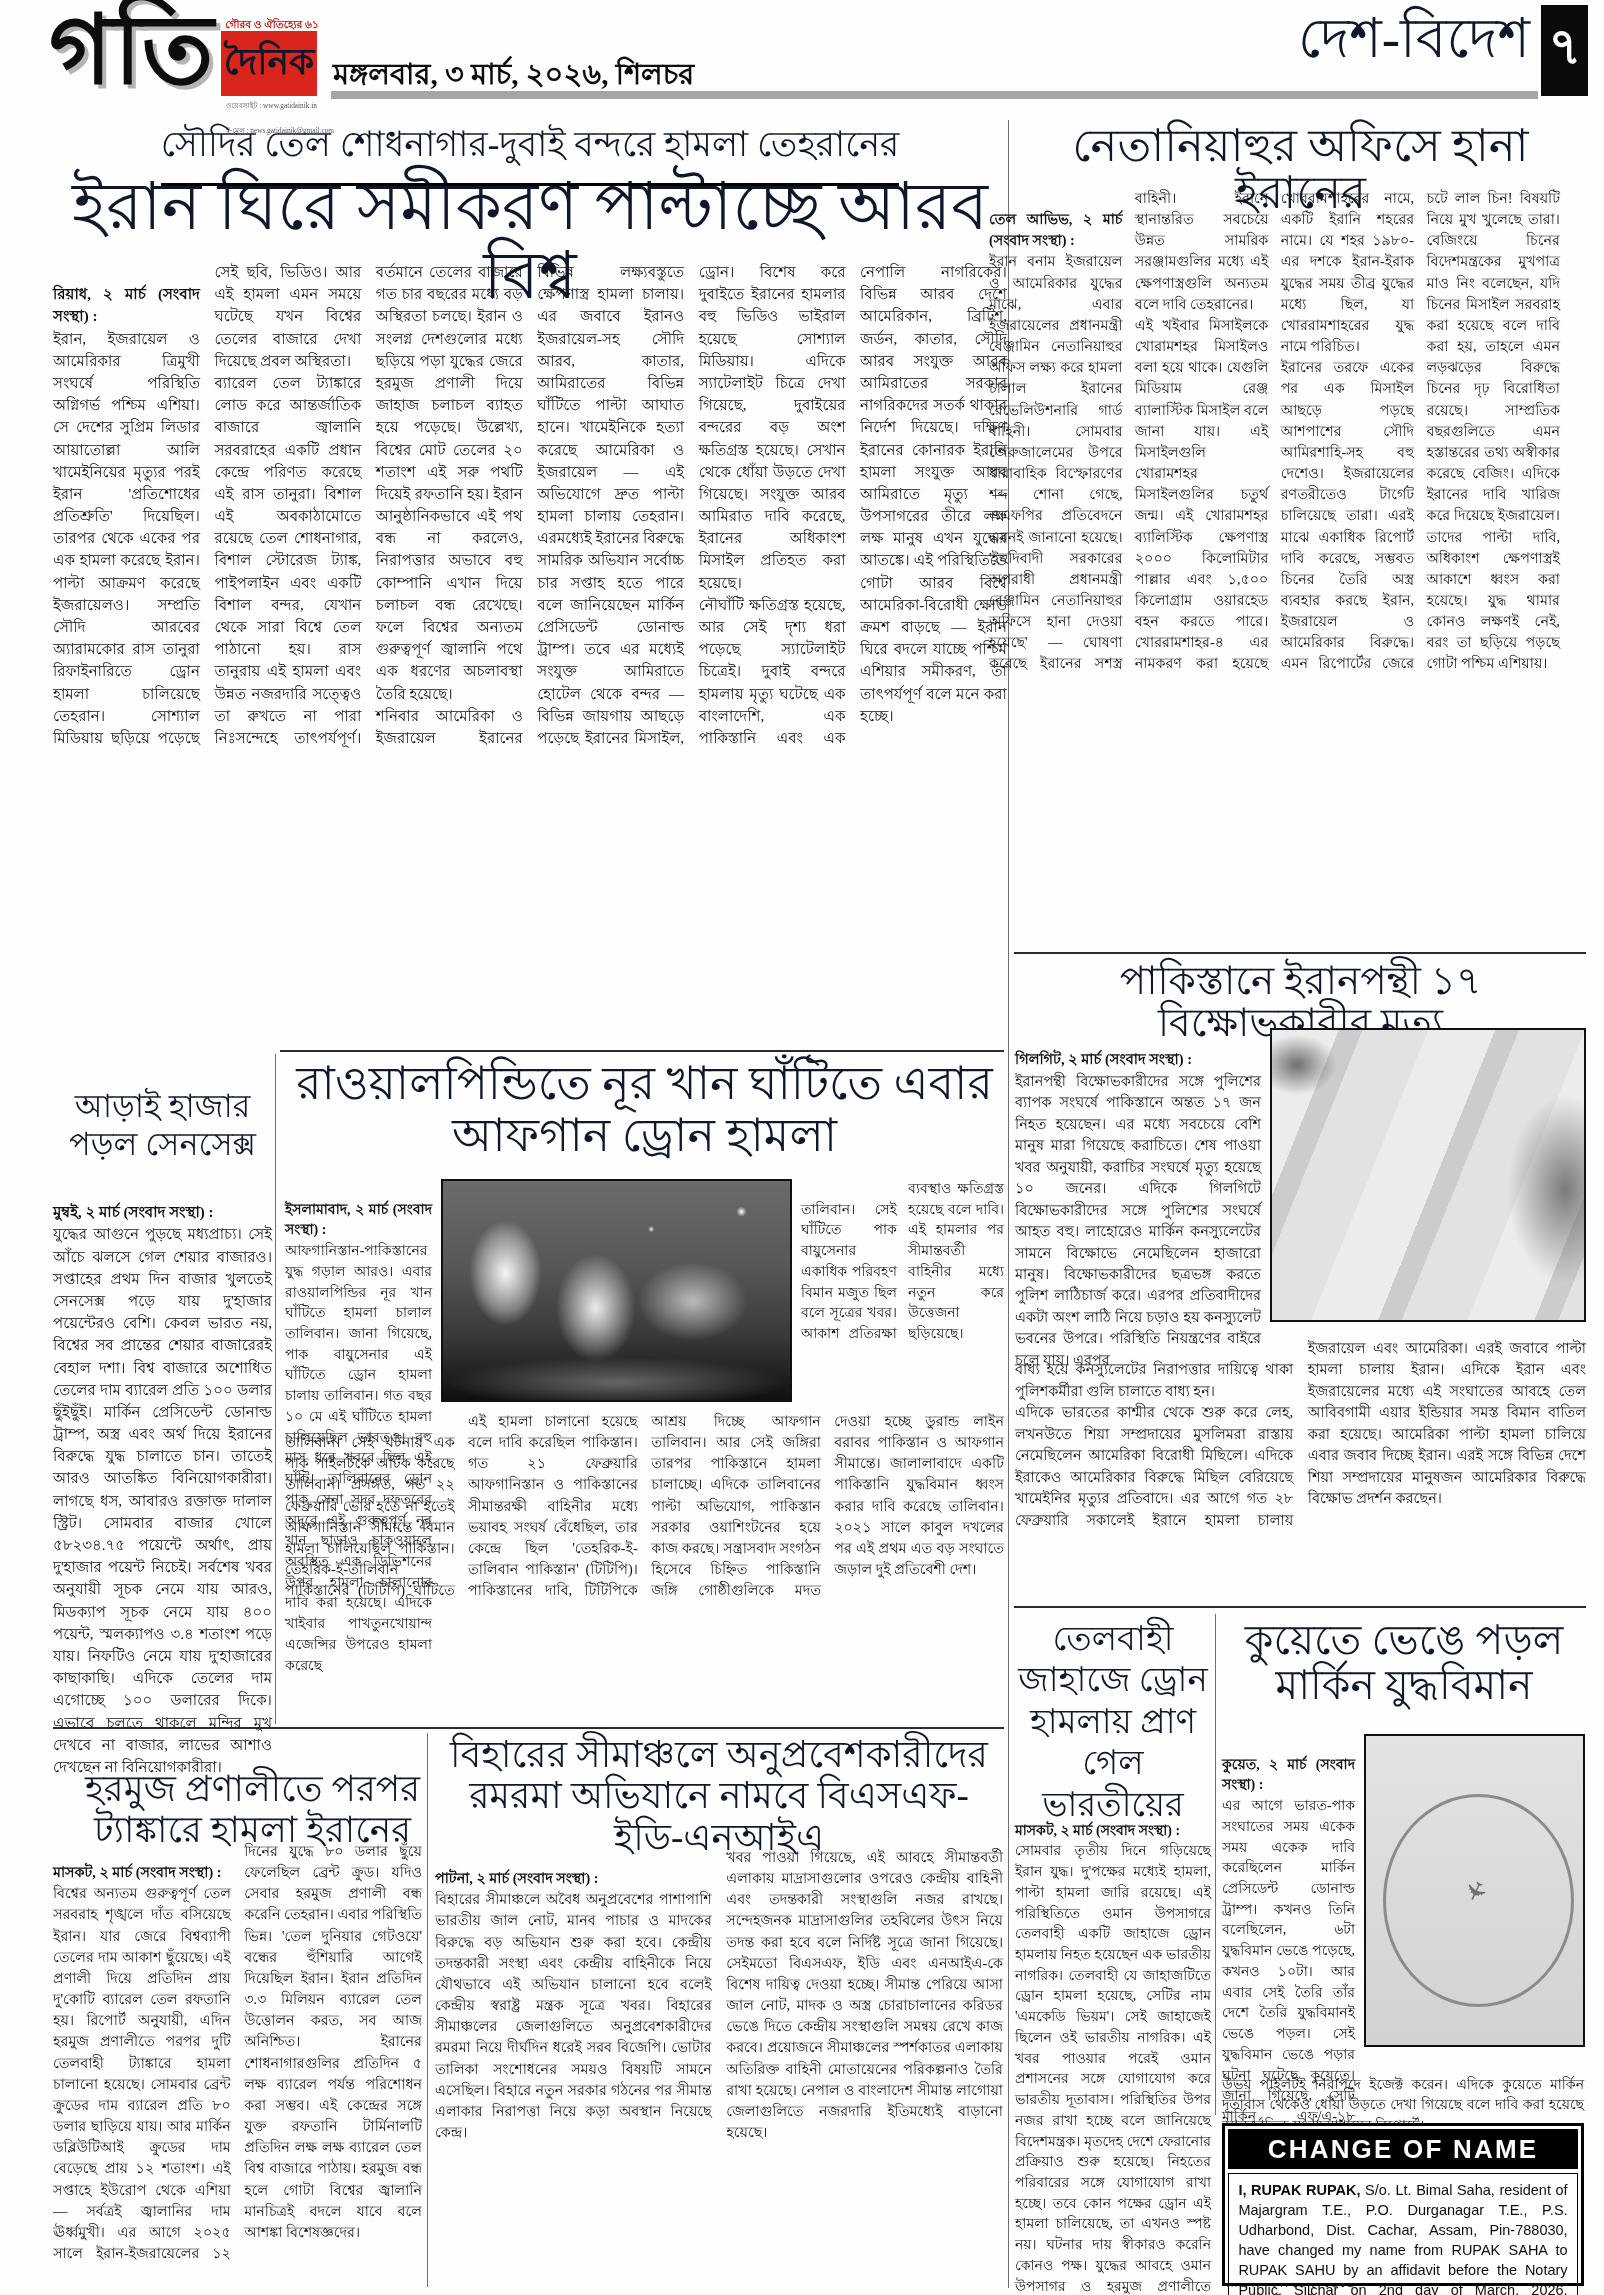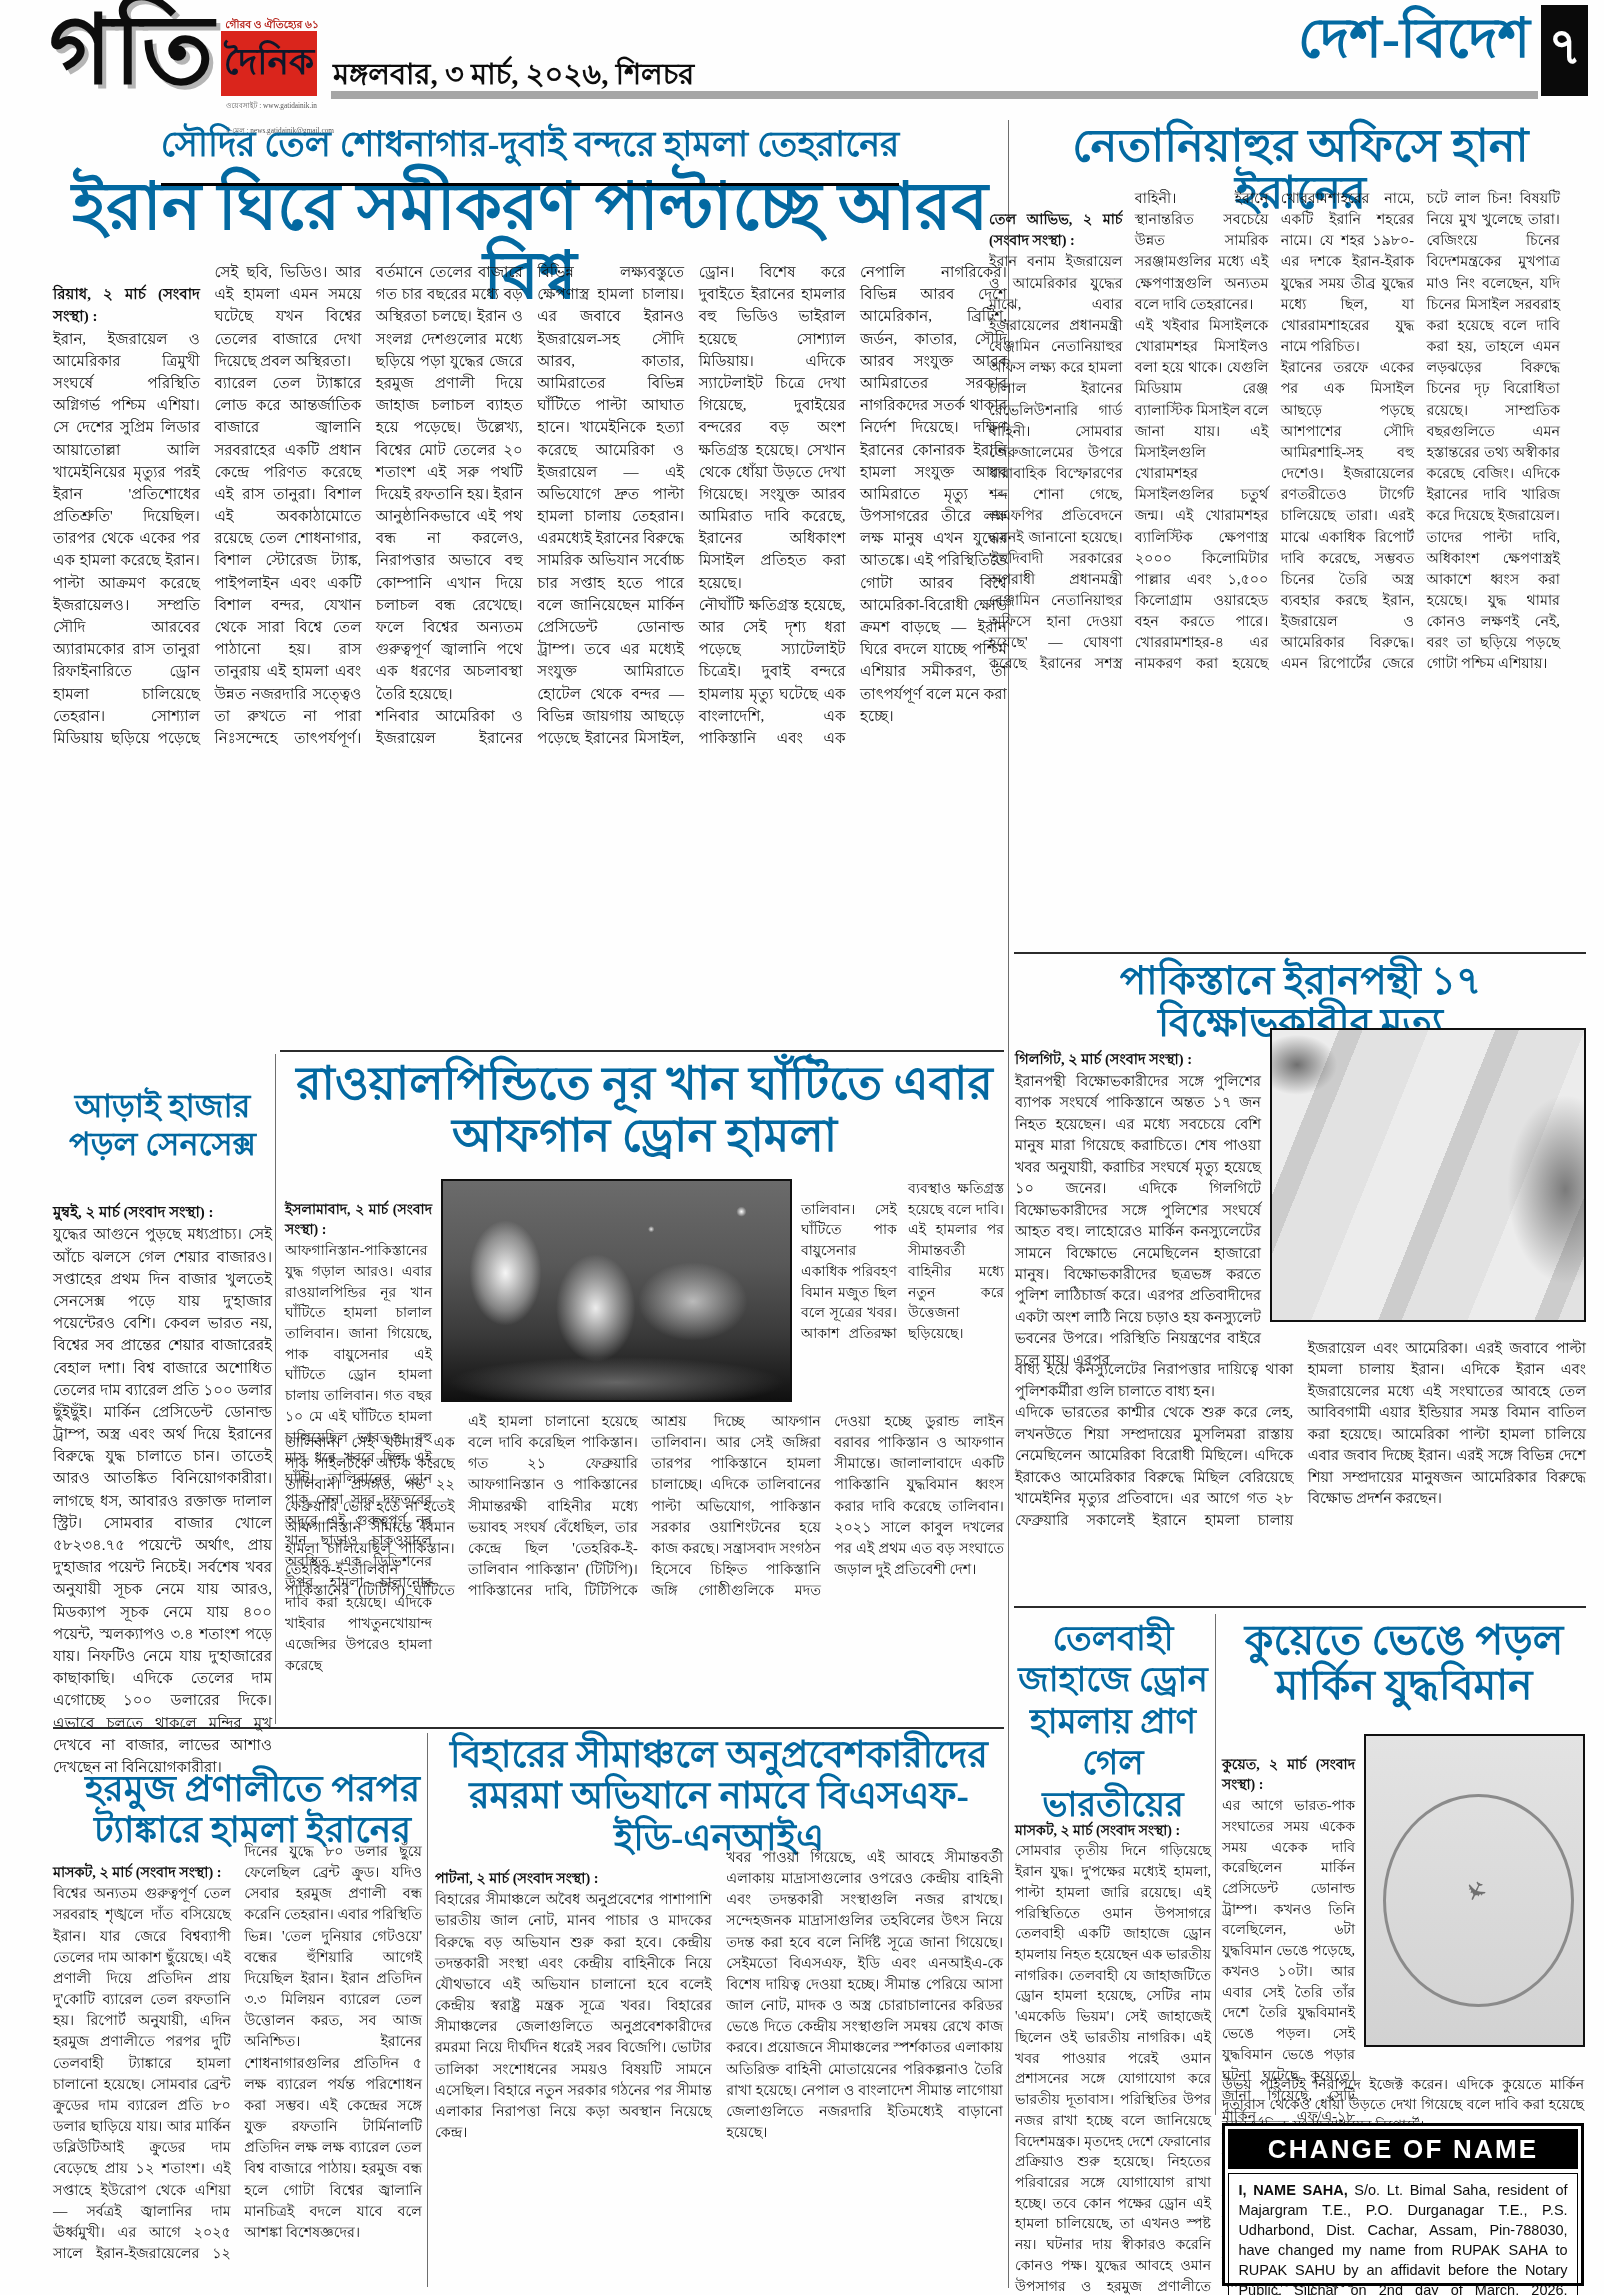--- a/index.html
+++ b/index.html
@@ -1,19 +1,19 @@
 <!DOCTYPE html>
 <html style="font-size:9px"><head>
 <meta charset="utf-8">
 <style>
   html,body{margin:0;padding:0;background:#e9e9e9;}
   #paper{position:relative;width:1604px;height:2295px;background:#fefefe;color:#0d0d0d;
          font-family:"Liberation Serif","DejaVu Serif",serif;overflow:hidden;}
   .abs{position:absolute;}
-  .hl{font-weight:bold;color:#0369a1;}
+  .hl{font-weight:normal;color:#0f172a;}
   .center{text-align:center;}
   .body-text{text-align:justify;white-space:pre-line;line-height:1.48;color:#111;}
   .dl{font-weight:bold;}
   .rule-h{position:absolute;background:#2b2b2b;height:1.7px;}
   .rule-v{position:absolute;background:#6e6e6e;width:1.1px;}
   .photo{border:2.8px solid #101010;box-sizing:border-box;}
   .photo-dark{background:
       radial-gradient(ellipse 50px 73px at 18% 42%, rgba(255,255,255,.95), rgba(205,205,205,.45) 52%, transparent 72%),
       radial-gradient(ellipse 62px 84px at 44% 58%, rgba(255,255,255,.9), transparent 64%),
       radial-gradient(ellipse 78px 56px at 72% 55%, rgba(225,225,225,.75), transparent 70%),
@@ -144,19 +144,19 @@
     <div class="jet-ring"></div>
     <span class="jet-glyph">✈</span>
   </div>
   <div class="abs body-text" style="left:1222px;top:2054px;width:362px;height:62px;font-size:14px;">
     <span>উভয় পাইলটই নিরাপদে ইজেক্ট করেন। এদিকে কুয়েতে মার্কিন দূতাবাস থেকেও ধোঁয়া উড়তে দেখা গিয়েছে বলে দাবি করা হয়েছে আন্তর্জাতিক সংবাদমাধ্যমের রিপোর্টে।</span>
   </div>
 
   <div class="abs notice-frame" style="left:1222px;top:2123px;width:362px;height:163px;">
     <div class="notice-title">CHANGE  OF  NAME</div>
     <div class="notice-body">
-      <b>I, NAME SAHA,</b>
+      <b>I, RUPAK RUPAK,</b>
       <span>S/o. Lt. Bimal Saha, resident of Majargram T.E., P.O. Durganagar T.E., P.S. Udharbond, Dist. Cachar, Assam, Pin-788030, have changed my name from RUPAK SAHA to RUPAK SAHU by an affidavit before the Notary Public, Silchar on 2nd day of March, 2026. Henceforth, I shall be known as RUPAK SAHU for all purposes.</span>
     </div>
   </div>
 
 </div>
 
 
 </body></html>

